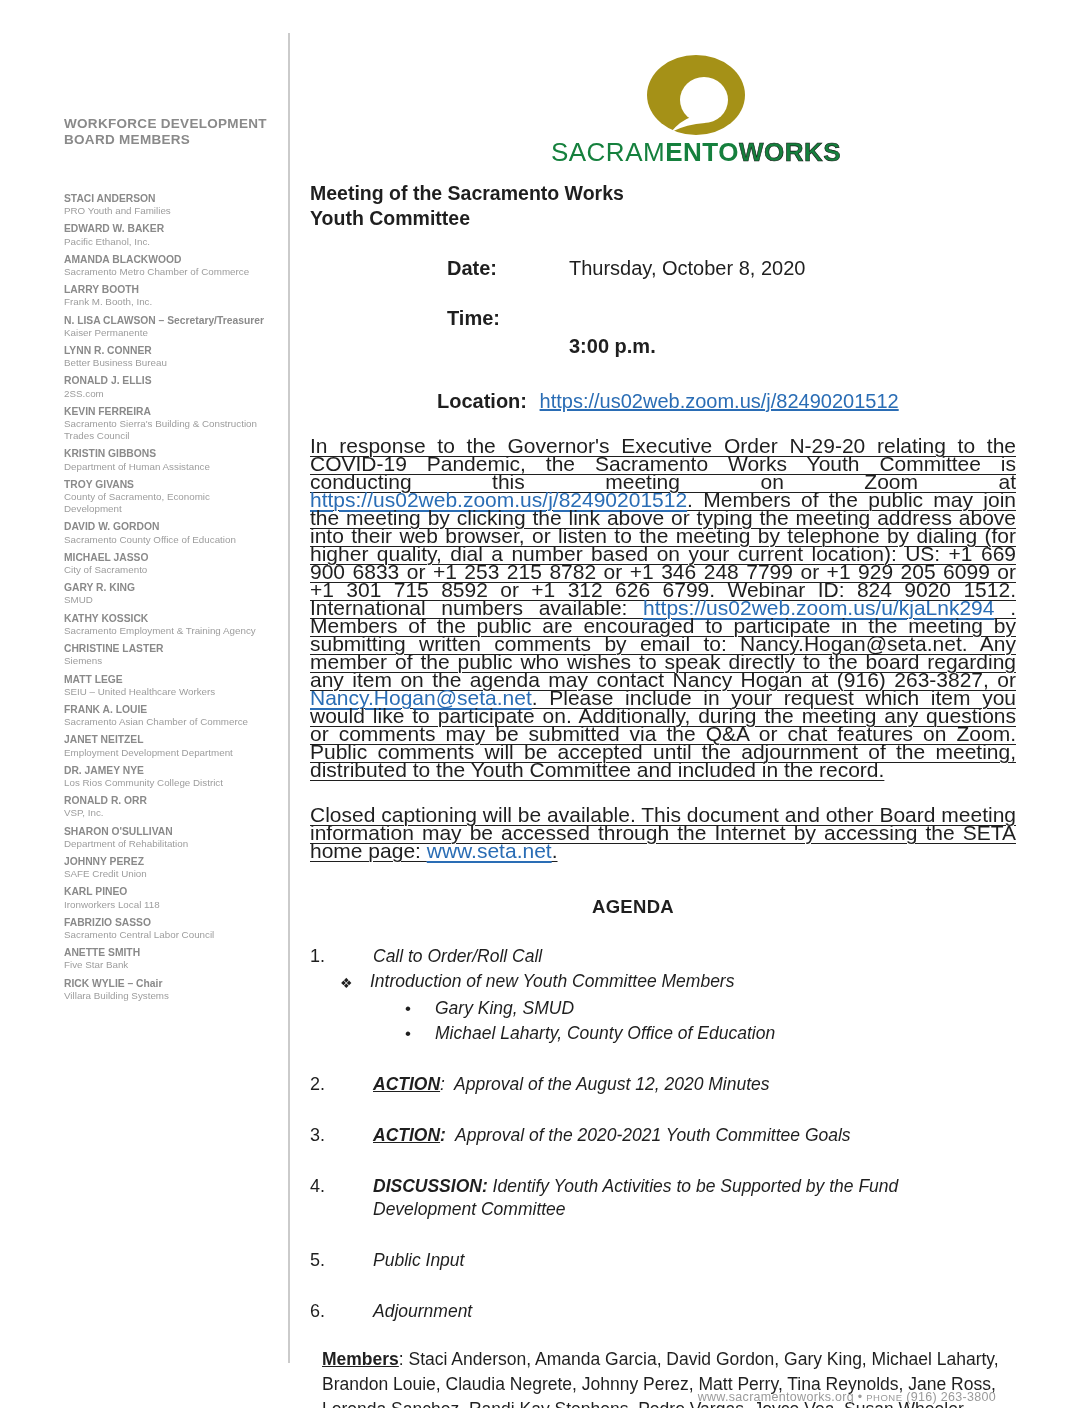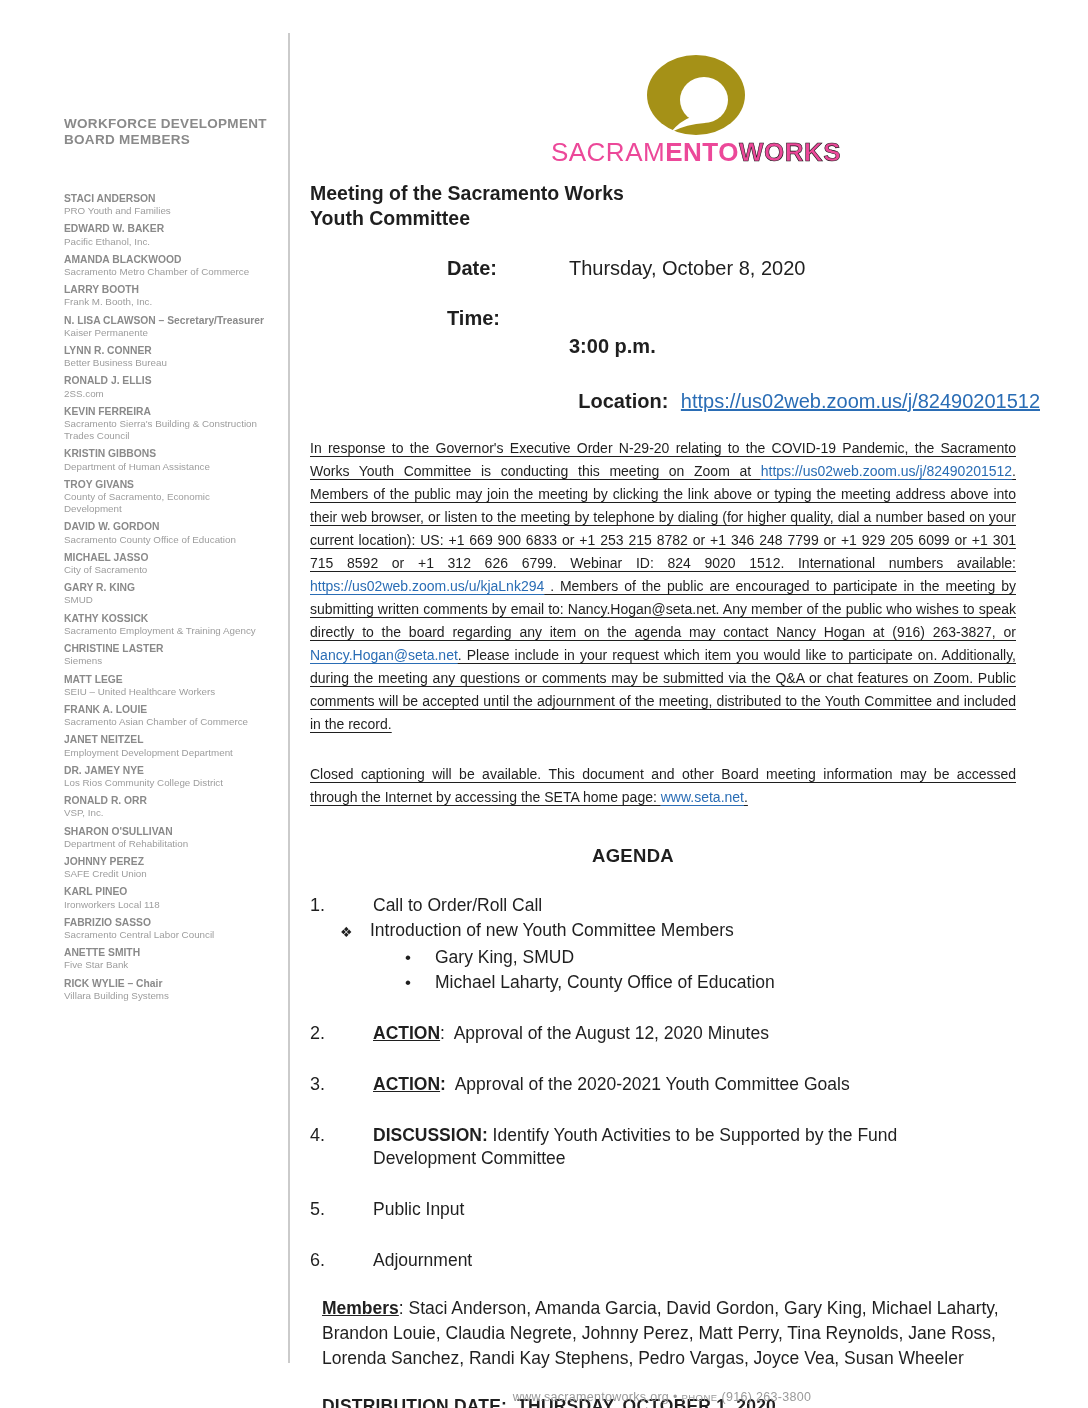--- a/index.html
+++ b/index.html
@@ -23,65 +23,65 @@
     line-height:16px;letter-spacing:.3px;white-space:pre-line;margin-bottom:45px;
   }
   .member{margin-bottom:6px;}
   .member-name{font-size:10.3px;font-weight:bold;color:var(--side-name);line-height:12.2px;white-space:nowrap;}
   .member-org{font-size:9.8px;color:var(--side-org);line-height:12.2px;white-space:pre-line;}
   .divider{position:absolute;left:288px;top:33px;width:2px;height:1330px;background:var(--divider);}
   
   .main{position:absolute;left:310px;top:40px;width:730px;}
   .logo-block{width:700px;padding-left:36px;text-align:center;}
   .logo-svg{display:block;margin:15px auto 2px auto;}
-  .wordmark{font-size:26px;letter-spacing:.5px;color:#ec4899;line-height:30px;}
+  .wordmark{font-size:26px;letter-spacing:.5px;color:#15803d;line-height:30px;}
   .wm-thin{font-weight:normal;}
   .wm-mid{font-weight:bold;}
   .wm-bold{font-weight:bold;-webkit-text-stroke:.6px #141414;}
   .doc-title{width:614px;font-size:19.5px;font-weight:bold;line-height:25px;margin-top:14px;}
   
   .meta-row{display:flex;margin-left:137px;font-size:20px;gap:32px;}
   .row-date{margin-top:26px;}
   .row-time{margin-top:27px;}
-  .row-loc{margin-top:32px;margin-left:127px;display:block;text-align:right;}
+  .row-loc{margin-top:32px;margin-left:127px;display:block;}
   .meta-label{font-weight:bold;width:90px;flex:0 0 90px;}
   .meta-value{}
   .meta-value-bold{font-weight:bold;margin-top:28px;}
   .loc-label{font-weight:bold;}
   
   .rich-par{
-    width:706px;font-size:14px;line-height:23px;text-align:justify;
+    width:706px;font-size:21px;line-height:18px;text-align:justify;
     text-decoration:underline;text-decoration-thickness:1px;text-underline-offset:2.5px;
   }
   .par-notice{margin-top:24px;}
   .par-caption{margin-top:27px;}
   .seg-plain{}
   .seg-link{color:var(--link);text-decoration:underline;cursor:pointer;}
   .seg-bold{font-weight:bold;}
   .seg-boldu{font-weight:bold;text-decoration:underline;}
   
   .agenda-heading{width:646px;text-align:center;font-size:18.5px;font-weight:bold;margin-top:36px;letter-spacing:.3px;}
   .agenda-list{margin-top:27px;font-size:17.5px;line-height:23px;}
   .agenda-row{display:flex;align-items:flex-start;}
   .row-item{margin-top:0;}
   .row-item ~ .row-item{margin-top:28px;}
   .row-diamond,.row-bullet{margin-top:2px;}
   .row-diamond ~ .row-item,.row-bullet ~ .row-item{margin-top:28px;}
   .agenda-num{width:63px;flex:0 0 63px;font-size:18px;}
   .marker-diamond{margin-left:30px;flex:0 0 30px;font-size:14px;padding-top:2px;}
   .marker-bullet{margin-left:95px;flex:0 0 30px;font-size:17px;}
-  .agenda-text{max-width:568px;white-space:pre-wrap;}
+  .agenda-text{max-width:568px;white-space:pre-wrap;font-style:italic;}
   
   .members-block{margin-top:24px;margin-left:12px;width:700px;font-size:17.5px;line-height:25px;}
   .distribution{
     margin-top:25px;margin-left:12px;font-size:17.5px;font-weight:bold;letter-spacing:.2px;
     text-decoration:underline;text-decoration-thickness:2px;text-underline-offset:3px;white-space:pre-wrap;
   }
   
-  .footer{position:absolute;left:312px;bottom:4px;width:700px;text-align:center;color:var(--footer);font-size:12.5px;letter-spacing:.3px;}
+  .footer{position:absolute;left:296px;bottom:4px;width:700px;text-align:right;color:var(--footer);font-size:12.5px;letter-spacing:.3px;}
   .footer .phone-label{font-size:9.5px;letter-spacing:.5px;}
   .gold{fill:var(--gold);}
 </style>
 </head>
 <body>
 
 <div class="page">
 
   <aside class="sidebar">
     <div class="sidebar-heading">WORKFORCE DEVELOPMENT

